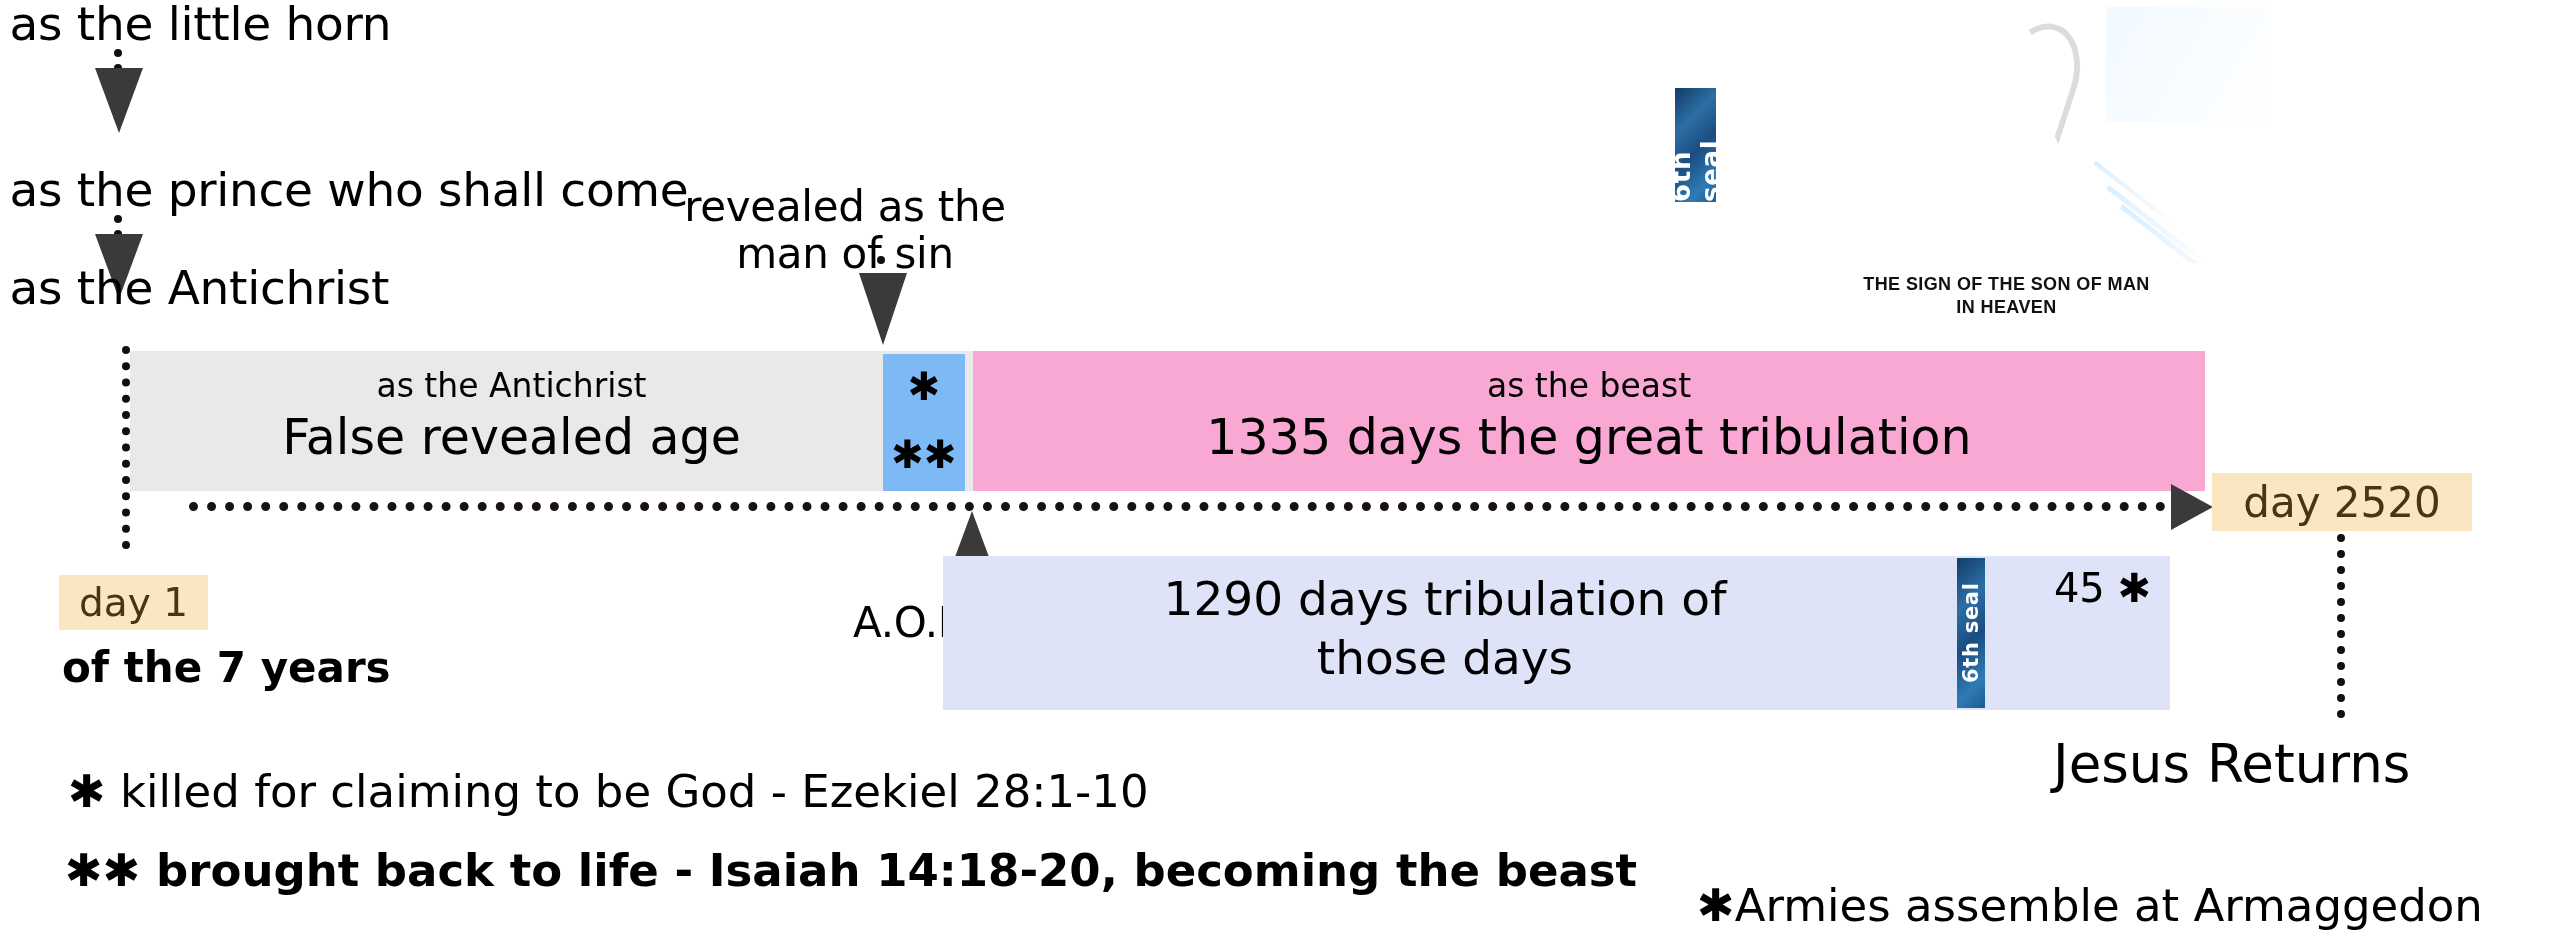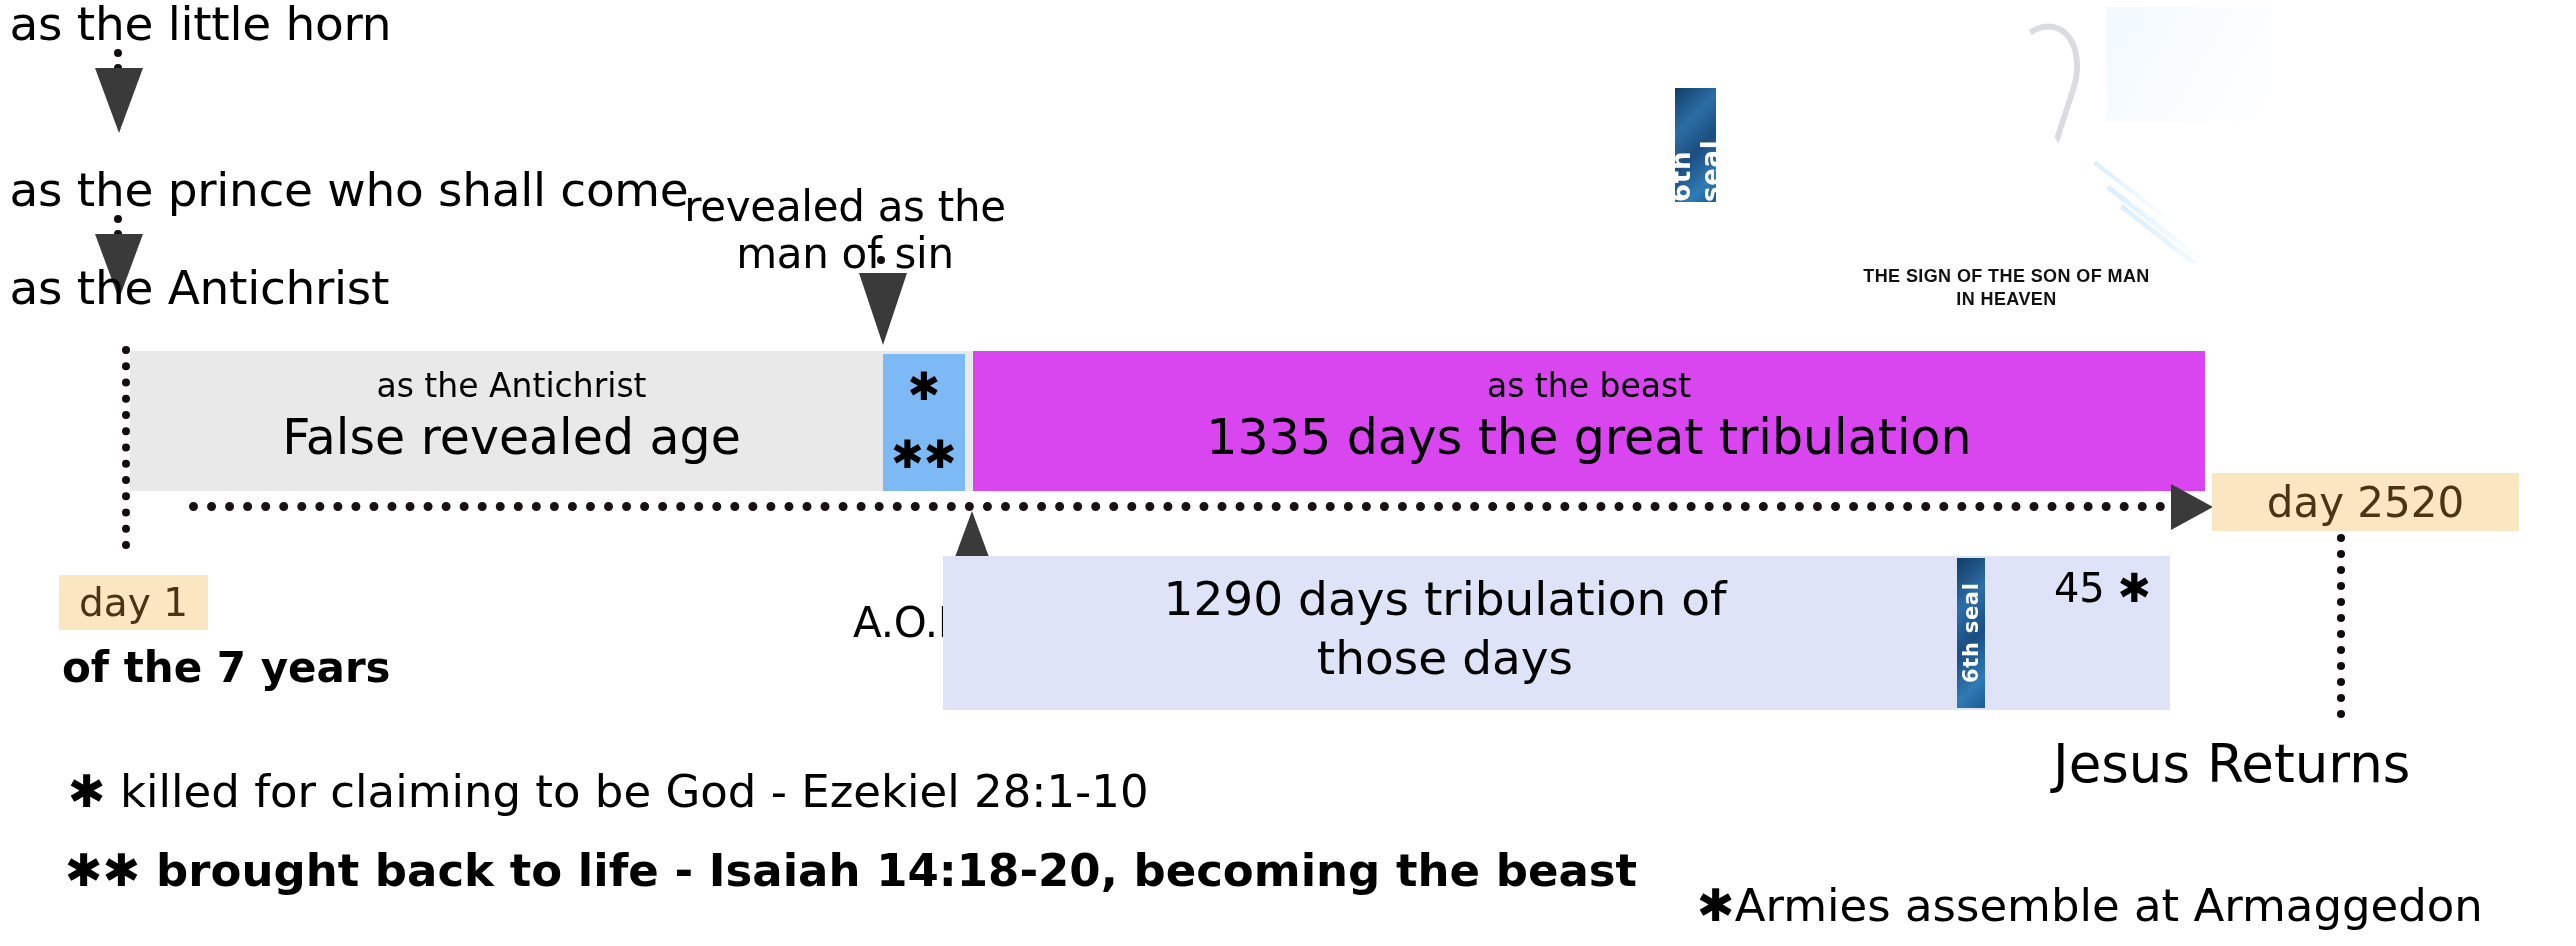--- a/index.html
+++ b/index.html
@@ -9,21 +9,21 @@
   }
   .abs{position:absolute;}
   
   .cascade-line{
     font-size:47px;line-height:1;white-space:nowrap;letter-spacing:-0.3px;
     font-family:"DejaVu Sans","Liberation Sans",sans-serif;
   }
   
   .bar{box-sizing:border-box;overflow:visible;}
   .bar-grey{background:#e9e9e9;}
-  .bar-pink{background:#d946ef;}
+  .bar-pink{background:#f9a8d4;}
   .bar-blue-note{background:#7cb9f5;}
   .bar-lav{background:#dfe3f8;}
   .bar-title{
     text-align:center;white-space:nowrap;
     font-family:"DejaVu Sans","Liberation Sans",sans-serif;
   }
   .t-small{font-size:33px;}
   .t-big{font-size:49px;}
   .t-big2{font-size:47px;}
   
@@ -125,21 +125,21 @@
   <div class="pic" style="width:553px;height:262px;">
     <div class="ray" style="left:8%;top:26%;width:46%;height:17.6px;transform:rotate(-8deg);"></div>
     <div class="ray" style="left:6%;top:52%;width:42%;height:13.5px;transform:rotate(6deg);"></div>
     <div class="ray" style="left:52%;top:60%;width:44%;height:15px;transform:rotate(10deg);"></div>
     <div class="streak" style="right:2%;top:2%;width:30%;height:44%;opacity:.35;"></div>
     <div class="streak" style="right:6%;bottom:4%;width:26%;height:5.4px;transform:rotate(38deg);"></div>
     <div class="streak" style="right:12%;bottom:14%;width:22%;height:4.7px;transform:rotate(38deg);"></div>
     <div class="streak" style="right:18%;bottom:26%;width:18%;height:4px;transform:rotate(38deg);"></div>
     <div class="hook" style="left:49%;top:8%;width:65px;height:101px;"></div>
   </div>
-  <div class="piccap" style="margin-top:2px;">
+  <div class="piccap" style="margin-top:10px;">
     <div>THE SIGN OF THE SON OF MAN</div>
     <div>IN HEAVEN</div>
   </div>
 </div>
 <div class="abs seal" style="left:1675px;top:88px;width:41px;height:114px;font-size:26px;">
   <span>6th seal</span>
 </div>
 
 <div class="abs vdots" style="left:122px;top:346px;height:203px;"></div>
 
@@ -154,21 +154,21 @@
 </div>
 
 <div class="abs bar bar-pink" style="left:973px;top:351px;width:1232px;height:140px;">
   <div class="bar-title t-small" style="padding-top:15px;">as the beast</div>
   <div class="bar-title t-big" style="padding-top:4px;">1335 days the great tribulation</div>
 </div>
 
 <div class="abs hdots" style="left:189px;top:502px;width:2013px;"></div>
 <div class="abs arrow-right" style="left:2171px;top:484px;"></div>
 
-<div class="abs daychip" style="left:2212px;top:473px;width:307px;height:58px;font-size:42px;">
+<div class="abs daychip" style="left:2212px;top:473px;width:260px;height:58px;font-size:42px;">
   <span>day 2520</span>
 </div>
 
 <div class="abs vdots" style="left:2337px;top:534px;height:184px;"></div>
 
 <div class="abs vdots" style="left:966px;top:554px;height:41px;"></div>
 <div class="abs arrow-up" style="left:948px;top:511px;"></div>
 
 <div class="abs" style="left:853px;top:602px;">
   <span class="cascade-line" style="font-size:42px;">A.O.D. setup</span>

